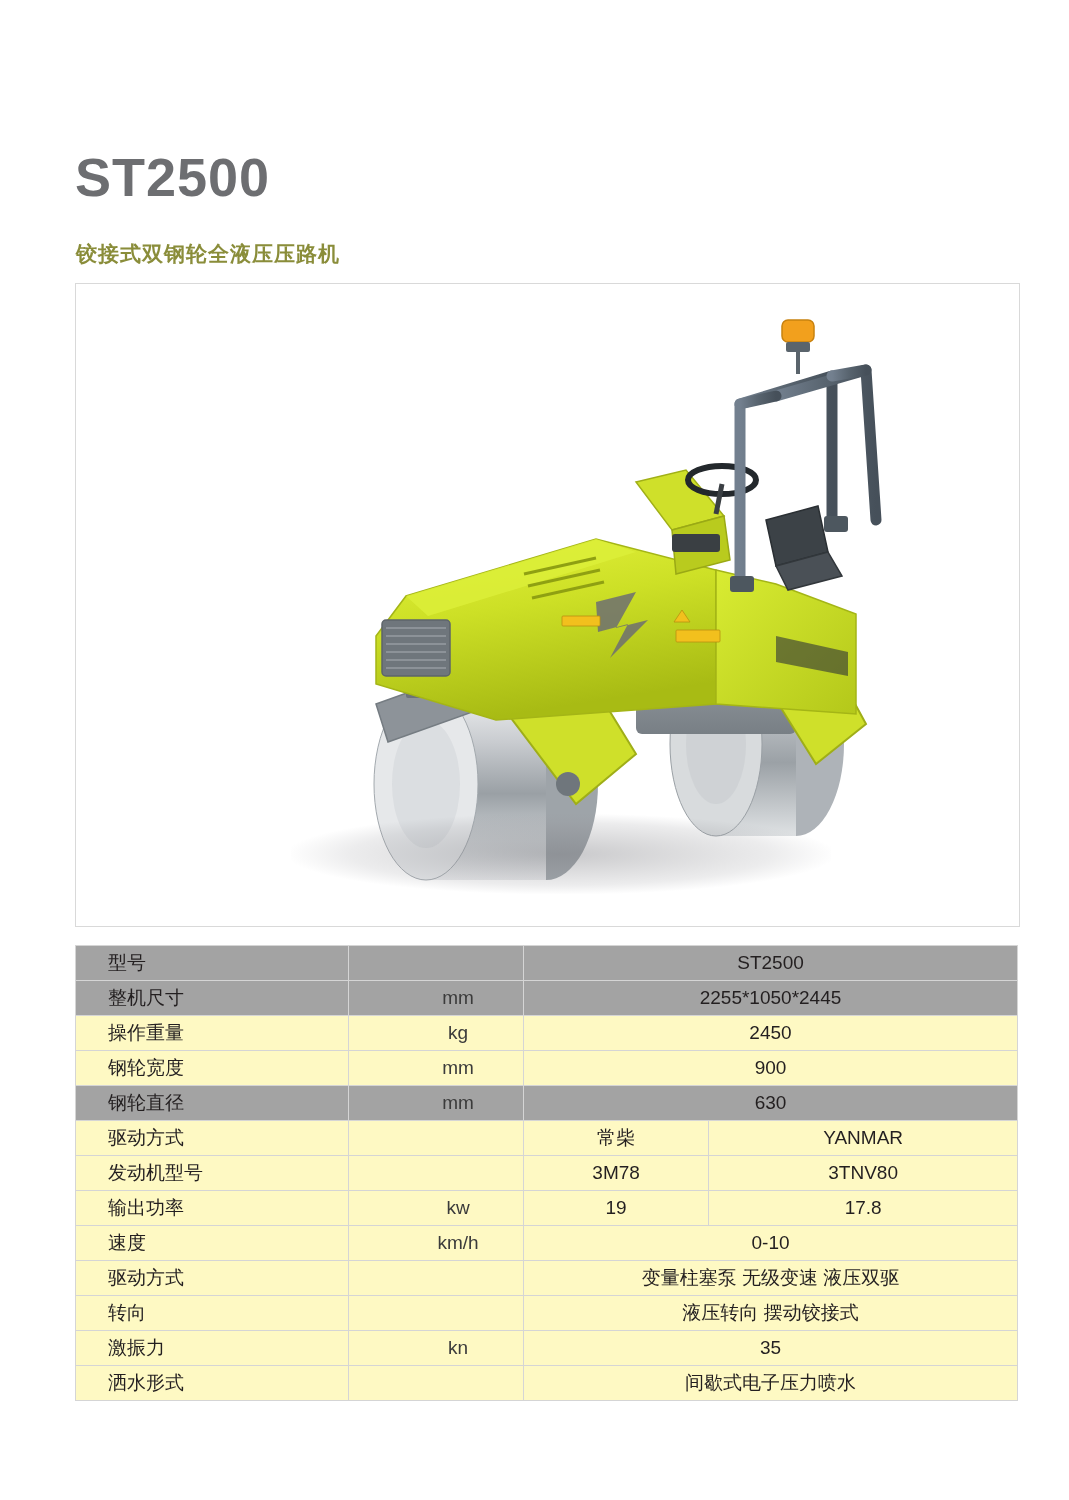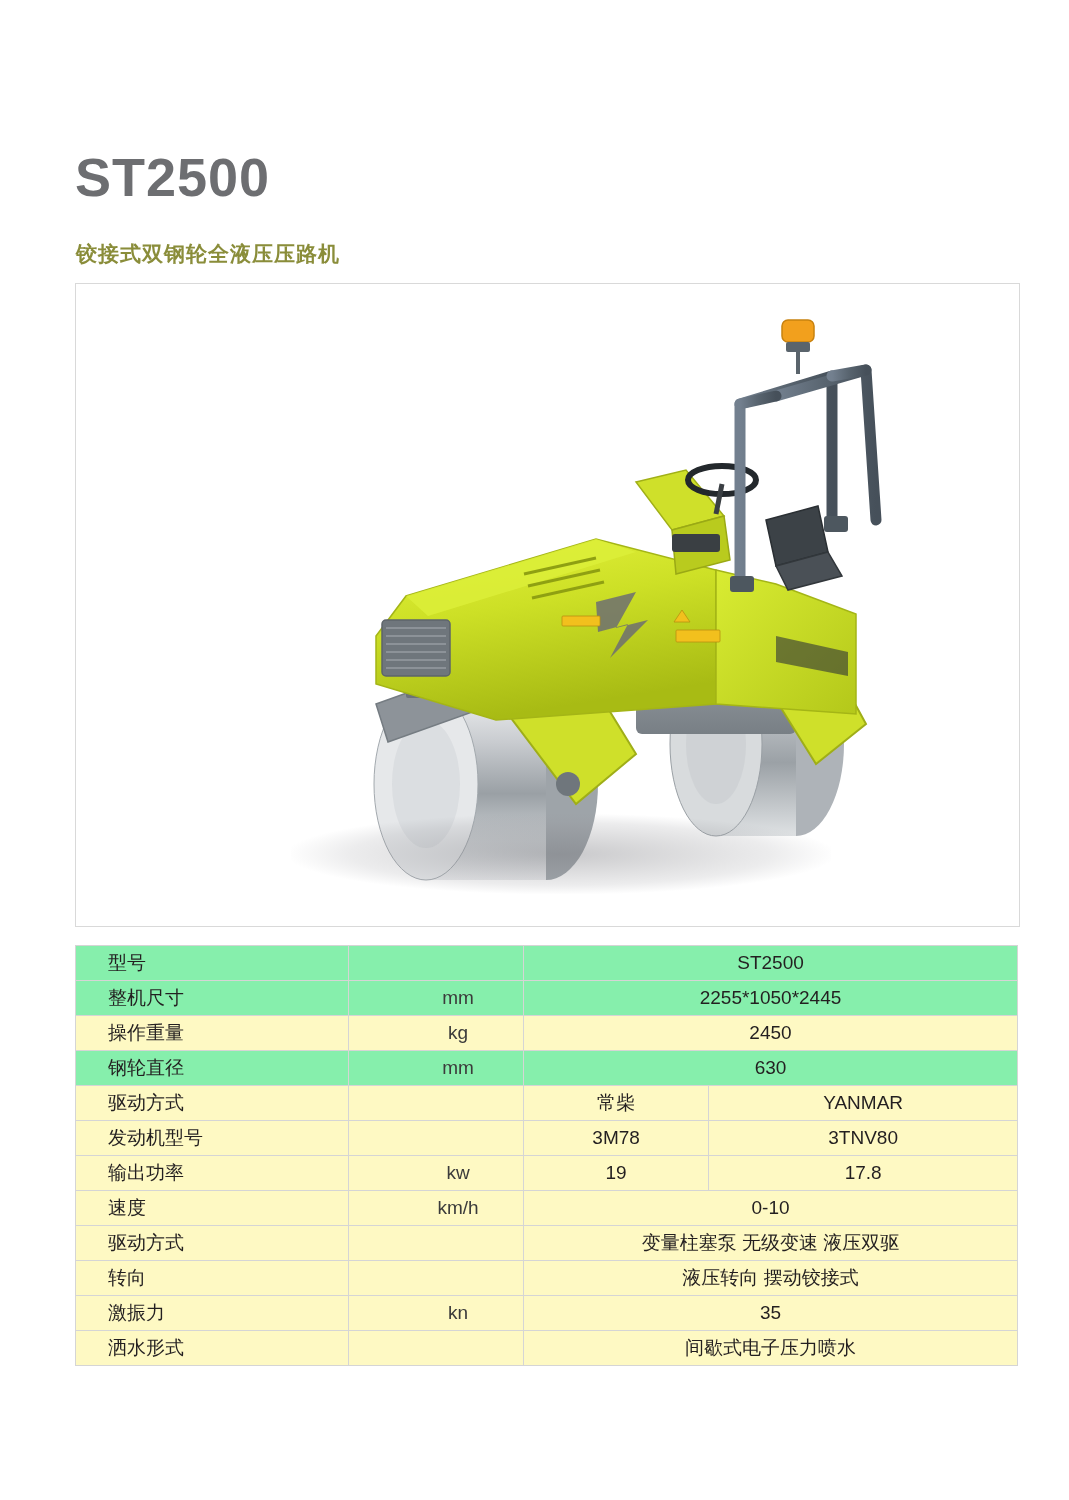--- a/index.html
+++ b/index.html
@@ -92,21 +92,21 @@
     text-align: left;
     padding-left: 32px;
     width: 240px;
   }
   .spec-table td.unit {
     width: 130px;
     color: #3b3b3b;
     padding-left: 44px;
   }
   .row-shade td {
-    background: #86efac;
+    background: #a3a3a3;
   }
   .row-plain td {
     background: #fef9c3;
   }
 </style>
 </head>
 <body>
 
 <div class="page">
 
@@ -249,20 +249,25 @@
       <tr class="row-shade">
         <td class="label">整机尺寸</td>
         <td class="unit">mm</td>
         <td colspan="2">2255*1050*2445</td>
       </tr>
       <tr class="row-plain">
         <td class="label">操作重量</td>
         <td class="unit">kg</td>
         <td colspan="2">2450</td>
       </tr>
+      <tr class="row-plain">
+        <td class="label">钢轮宽度</td>
+        <td class="unit">mm</td>
+        <td colspan="2">900</td>
+      </tr>
       <tr class="row-shade">
         <td class="label">钢轮直径</td>
         <td class="unit">mm</td>
         <td colspan="2">630</td>
       </tr>
       <tr class="row-plain">
         <td class="label">驱动方式</td>
         <td class="unit"></td>
         <td>常柴</td>
         <td>YANMAR</td>

